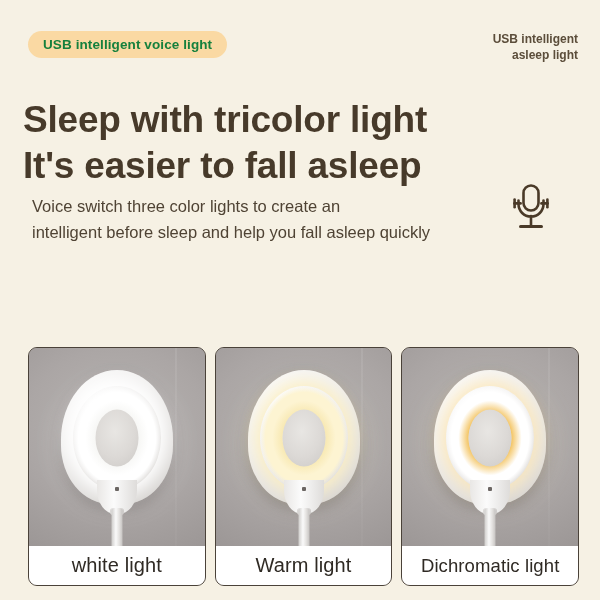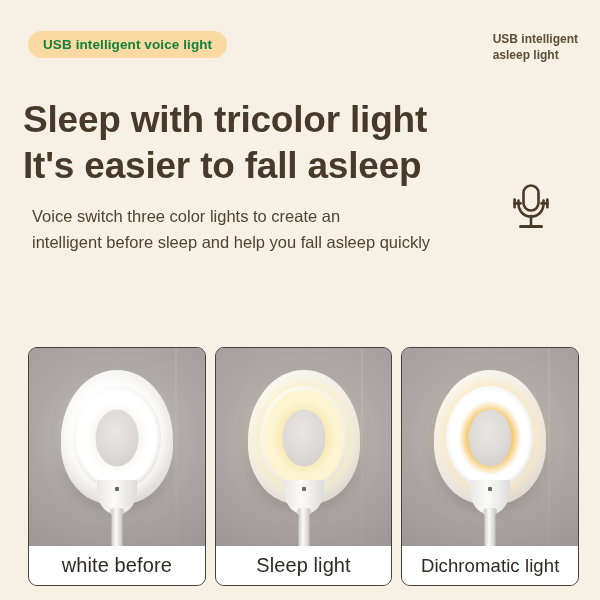--- a/index.html
+++ b/index.html
@@ -39,21 +39,21 @@
     font-weight: 600;
     letter-spacing: 0.1px;
     white-space: nowrap;
   }
 
   
   .corner-caption {
     position: absolute;
     right: 22px;
     top: 31px;
-    text-align: left;
+    text-align: right;
     color: #5b4d3a;
     font-size: 12px;
     font-weight: 700;
     line-height: 1.35;
     white-space: nowrap;
   }
 
   
   .headline {
     position: absolute;
@@ -65,21 +65,21 @@
     line-height: 1.24;
     letter-spacing: -0.2px;
     white-space: nowrap;
   }
   .headline-line { display: block; }
 
   
   .subtitle {
     position: absolute;
     left: 32px;
-    top: 186px;
+    top: 176px;
     width: 490px;
     color: #4f4334;
     font-size: 16.5px;
     font-weight: 400;
     line-height: 1.62;
   }
   .subtitle-line { display: block; }
 
   
   .mic-icon {
@@ -299,39 +299,39 @@
             <div class="lamp-ring" style="background: radial-gradient(closest-side, rgba(0, 0, 0, 0) 0%, rgba(0, 0, 0, 0) 44%, rgb(247, 247, 245) 50%, rgb(255, 255, 255) 72%, rgb(255, 255, 255) 88%, rgba(255, 255, 255, 0) 100%); box-shadow: rgb(255, 255, 255) 0px 0px 16px 5px;">
               <div class="lamp-ring-inner"></div>
             </div>
           </div>
           <div class="lamp-tail"></div>
           <div class="lamp-sensor"></div>
           <div class="lamp-collar"></div>
           <div class="lamp-stem"></div>
         </div>
       </div>
-      <div class="card-caption">white before</div>
+      <div class="card-caption">white light</div>
     </div>
 
     <div class="light-card">
       <div class="card-photo">
         <div class="lamp">
           <div class="lamp-glow" style="background: radial-gradient(circle, rgb(251, 238, 194) 0%, rgba(255, 255, 255, 0) 68%);"></div>
           <div class="lamp-head">
             <div class="lamp-ring" style="background: radial-gradient(closest-side, rgba(0, 0, 0, 0) 0%, rgba(0, 0, 0, 0) 44%, rgb(248, 233, 180) 50%, rgb(253, 244, 210) 72%, rgb(253, 244, 210) 88%, rgba(255, 255, 255, 0) 100%); box-shadow: rgb(251, 238, 194) 0px 0px 16px 5px;">
               <div class="lamp-ring-inner"></div>
             </div>
           </div>
           <div class="lamp-tail"></div>
           <div class="lamp-sensor"></div>
           <div class="lamp-collar"></div>
           <div class="lamp-stem"></div>
         </div>
       </div>
-      <div class="card-caption">Sleep light</div>
+      <div class="card-caption">Warm light</div>
     </div>
 
     <div class="light-card">
       <div class="card-photo">
         <div class="lamp">
           <div class="lamp-glow" style="background: radial-gradient(circle, rgb(251, 231, 187) 0%, rgba(255, 255, 255, 0) 68%);"></div>
           <div class="lamp-head">
             <div class="lamp-ring" style="background: radial-gradient(closest-side, rgba(0, 0, 0, 0) 0%, rgba(0, 0, 0, 0) 44%, rgb(244, 199, 106) 50%, rgb(255, 255, 255) 72%, rgb(255, 255, 255) 88%, rgba(255, 255, 255, 0) 100%); box-shadow: rgb(251, 231, 187) 0px 0px 16px 5px;">
               <div class="lamp-ring-inner"></div>
             </div>

